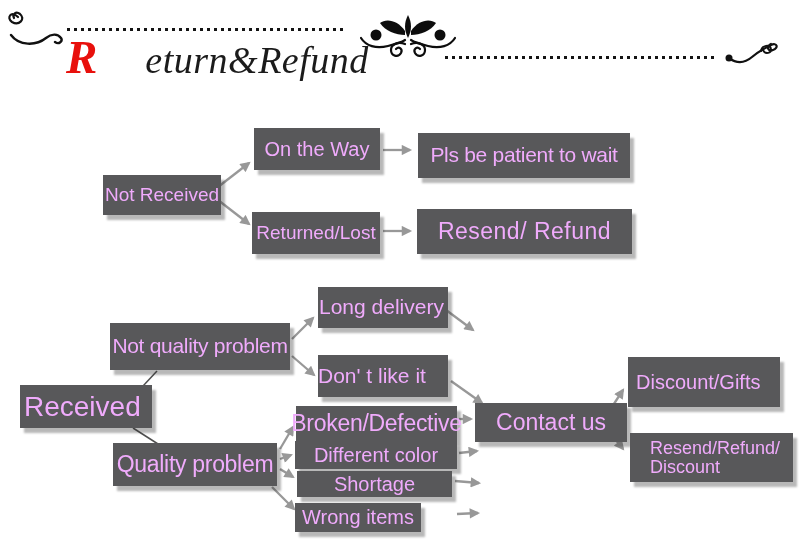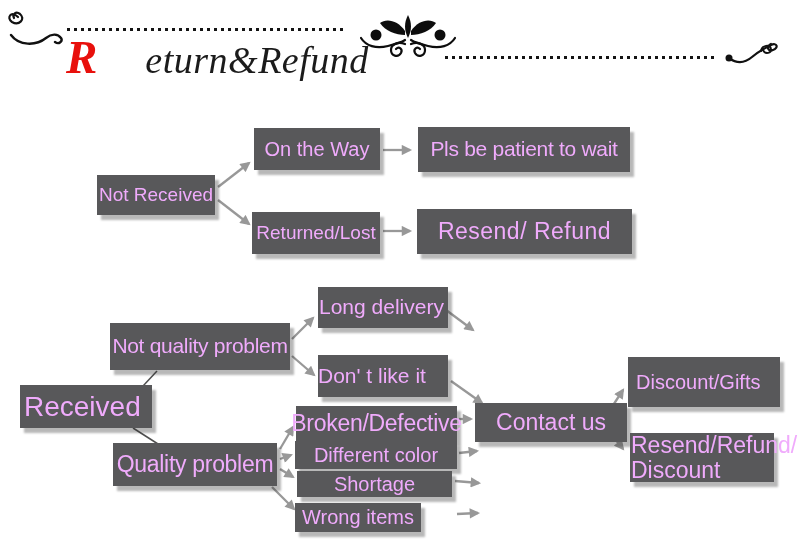--- a/index.html
+++ b/index.html
@@ -95,37 +95,37 @@
     <path d="M457 514 L478 513"></path>
     <path d="M608 413 L623 390"></path>
     <path d="M608 430 L623 449"></path>
   </g>
   <g stroke="#4f4f4f" stroke-width="1.5" fill="none">
     <path d="M143 386 L157 371"></path>
     <path d="M133 428 L158 444"></path>
   </g>
 </svg>
 
-<div class="node" style="left:97px;top:175px;width:118px;height:40px;font-size:19px">Not Received</div>
+<div class="node" style="left:103px;top:175px;width:118px;height:40px;font-size:19px">Not Received</div>
 <div class="node" style="left:254px;top:128px;width:126px;height:42px;font-size:20px">On the Way</div>
-<div class="node" style="left:418px;top:127px;width:212px;height:45px;font-size:21px;letter-spacing:-.3px">Pls be patient to wait</div>
+<div class="node" style="left:418px;top:133px;width:212px;height:45px;font-size:21px;letter-spacing:-.3px">Pls be patient to wait</div>
 <div class="node" style="left:252px;top:212px;width:128px;height:42px;font-size:19px">Returned/Lost</div>
 <div class="node" style="left:417px;top:209px;width:215px;height:45px;font-size:23px;letter-spacing:.5px">Resend/ Refund</div>
 
 <div class="node left" style="left:20px;top:385px;width:128px;height:43px;font-size:28px;padding-left:4px">Received</div>
 <div class="node" style="left:110px;top:323px;width:180px;height:47px;font-size:21px;letter-spacing:-.3px">Not quality problem</div>
 <div class="node" style="left:113px;top:443px;width:164px;height:43px;font-size:23px;letter-spacing:-.3px">Quality problem</div>
 
 <div class="node left" style="left:318px;top:287px;width:129px;height:41px;font-size:21px;padding-left:1px">Long delivery</div>
 <div class="node left" style="left:318px;top:355px;width:130px;height:42px;font-size:21px;">Don' t like it</div>
 
 <div class="node" style="left:296px;top:406px;width:161px;height:35px;font-size:23px;letter-spacing:-.3px">Broken/Defective</div>
 <div class="node" style="left:295px;top:441px;width:162px;height:28px;font-size:20px">Different color</div>
 <div class="node" style="left:297px;top:471px;width:155px;height:26px;font-size:20px">Shortage</div>
 <div class="node" style="left:295px;top:503px;width:126px;height:29px;font-size:20px">Wrong items</div>
 
 <div class="node" style="left:475px;top:403px;width:152px;height:39px;font-size:23px">Contact us</div>
 
 <div class="node left" style="left:628px;top:357px;width:144px;height:50px;font-size:20px;padding-left:8px">Discount/Gifts</div>
-<div class="node twoline" style="left:630px;top:433px;width:143px;height:49px;font-size:23px;padding-left:1px">
+<div class="node twoline" style="left:630px;top:433px;width:143px;height:49px;font-size:18px;padding-left:20px">
   <span>Resend/Refund/</span>
   <span>Discount</span>
 </div>
 
 </body></html>

